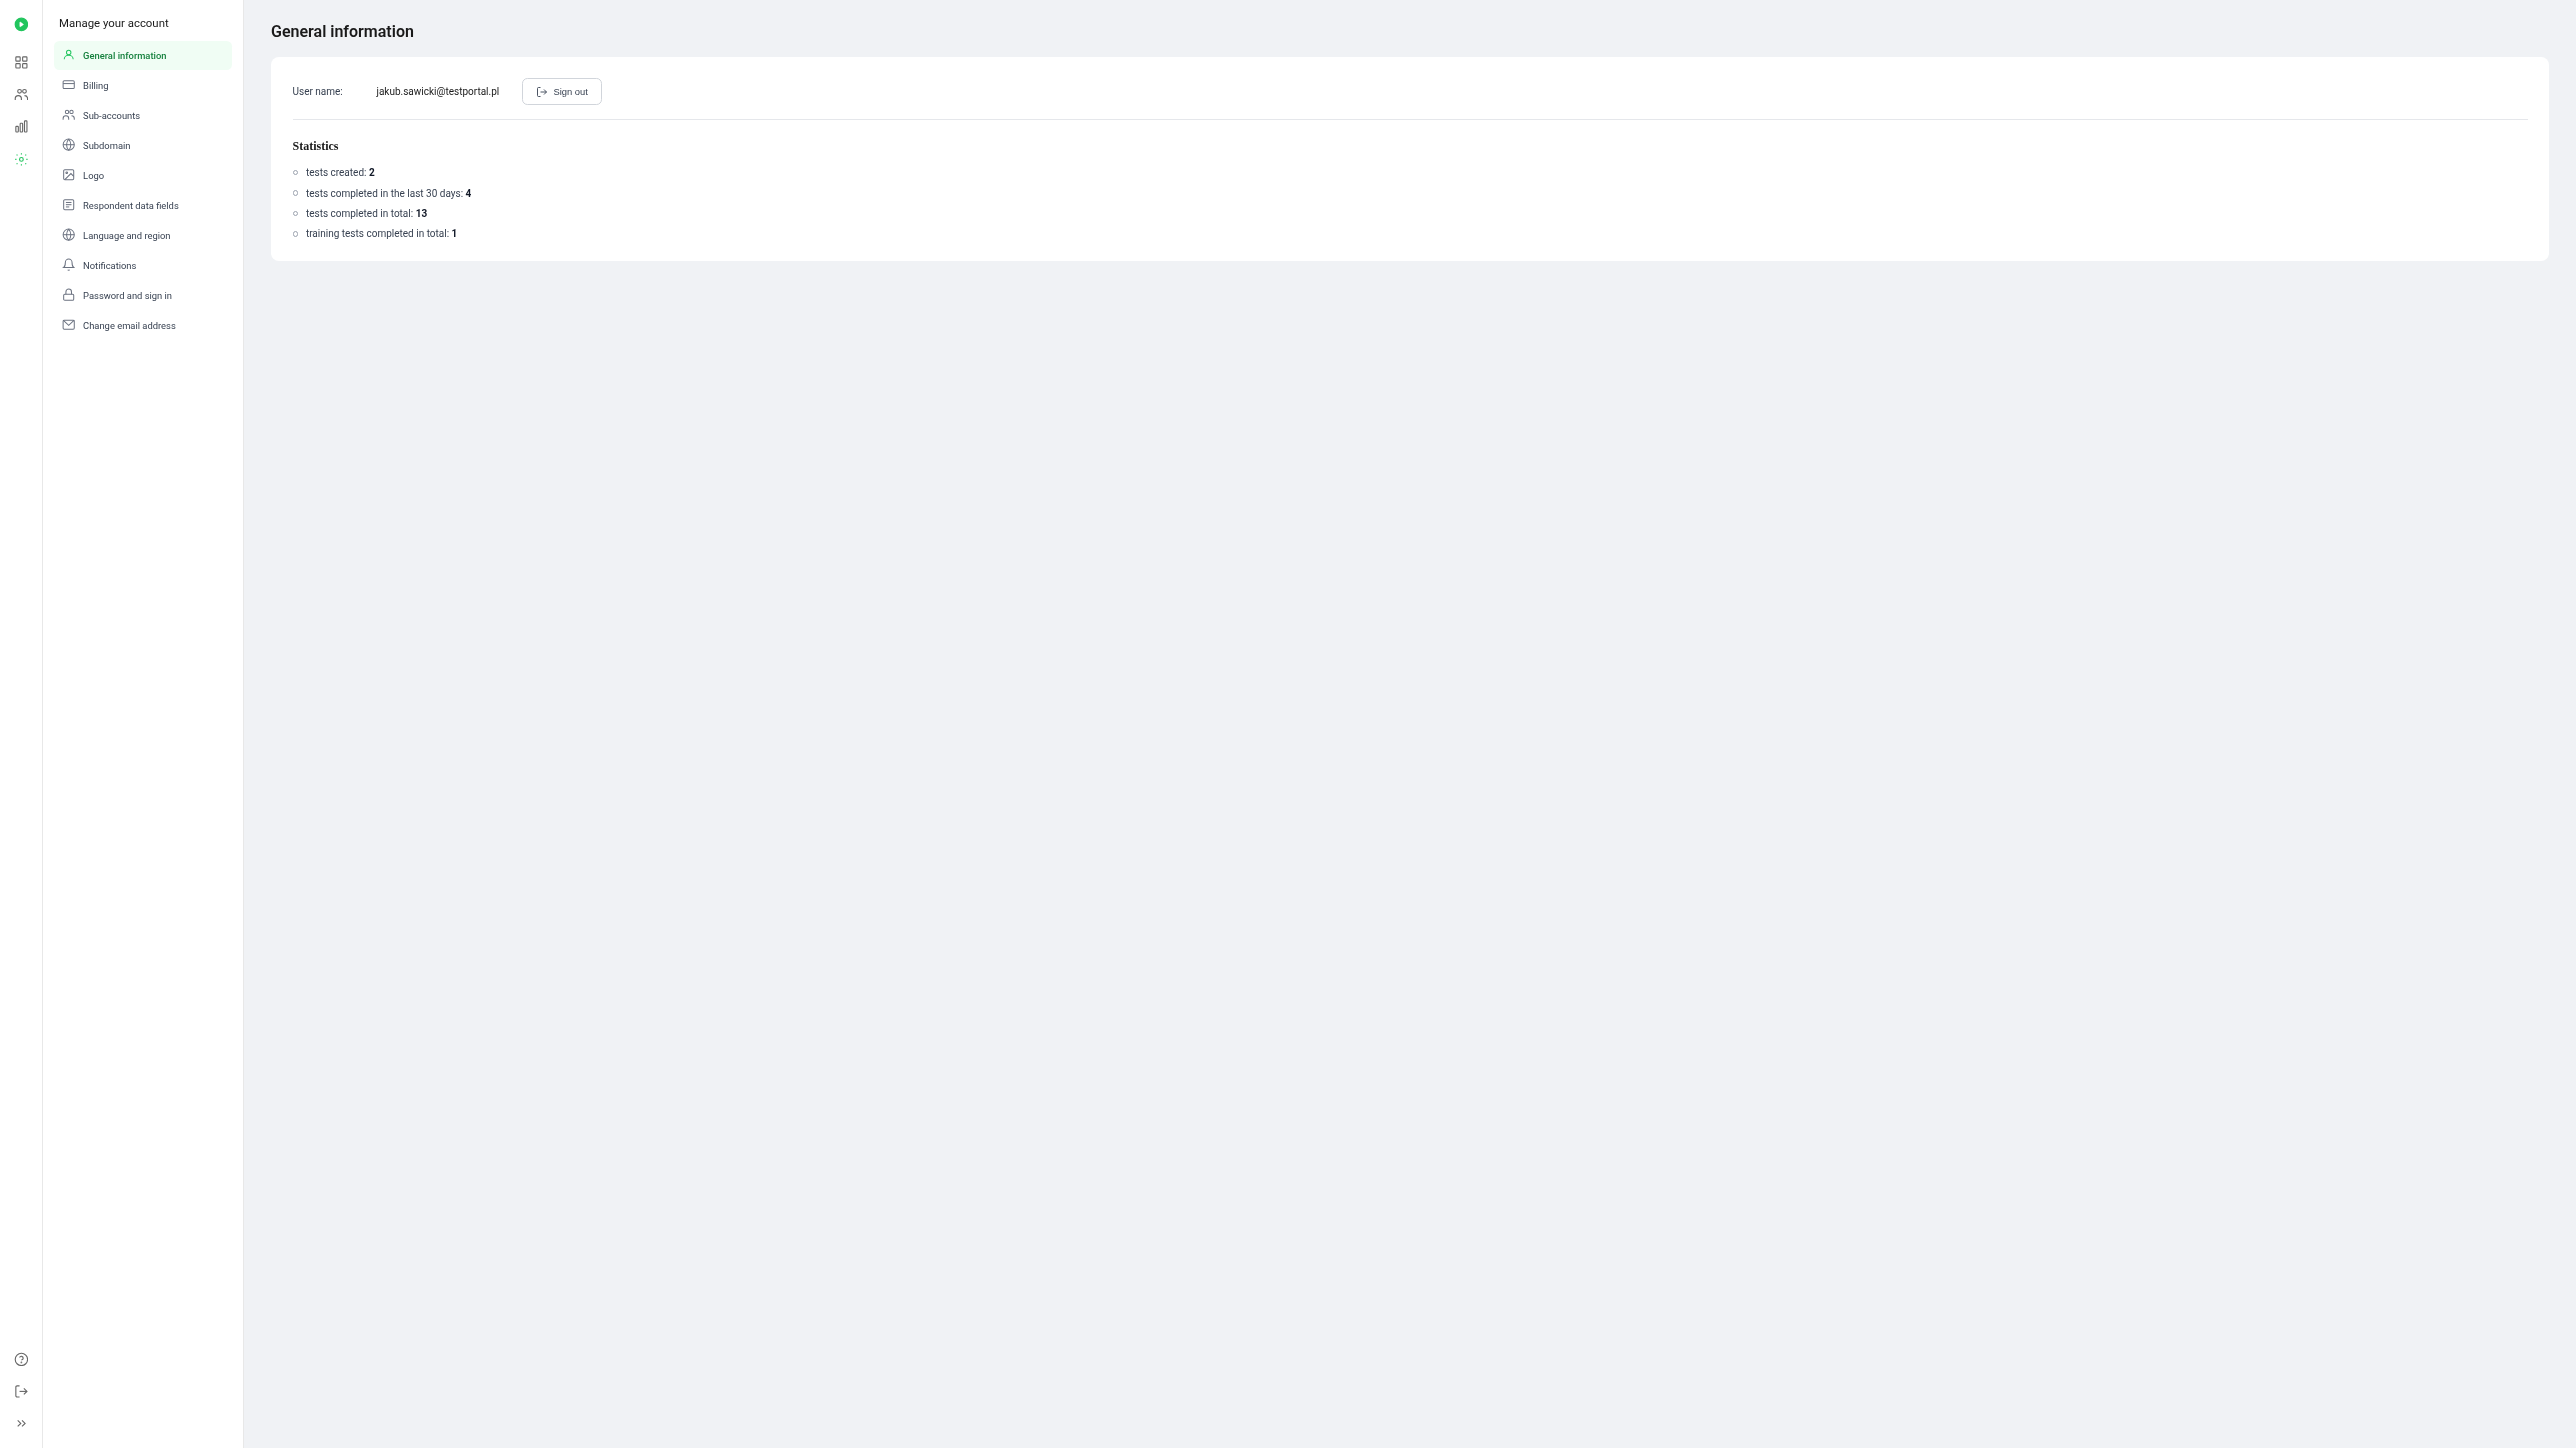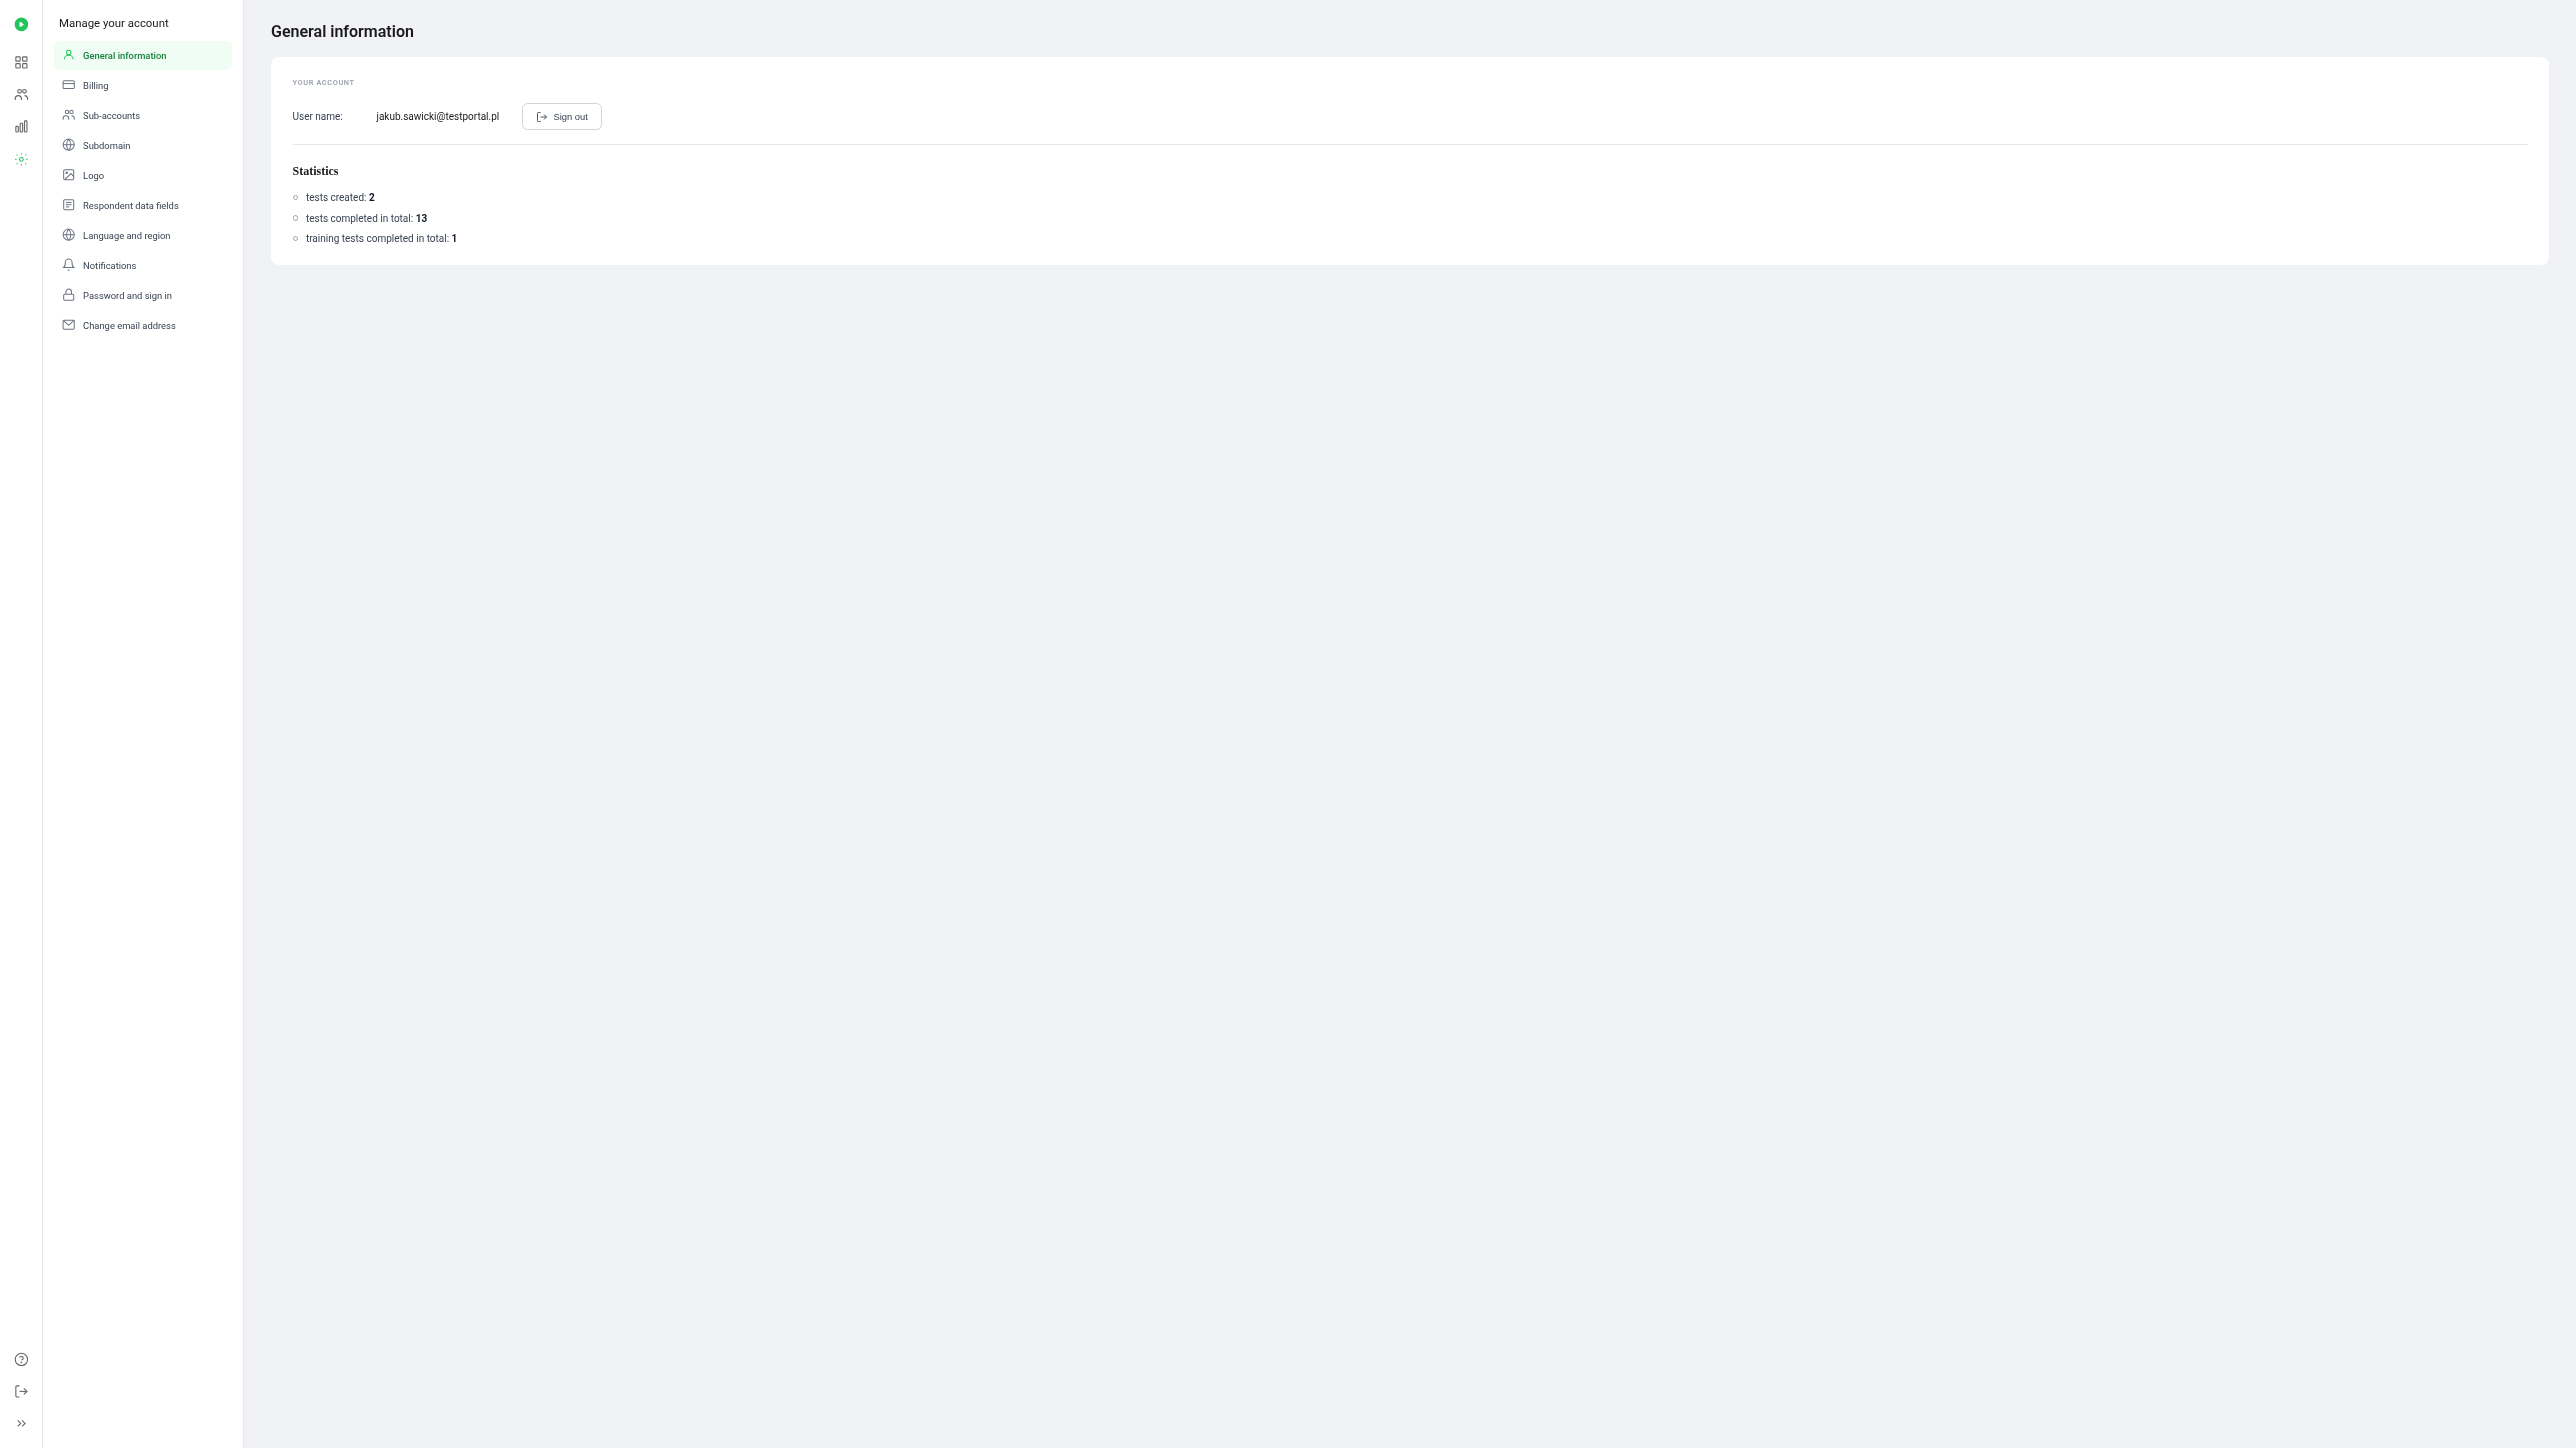--- a/index.html
+++ b/index.html
@@ -338,21 +338,20 @@
           </svg></span>
     <span>Change email address</span>
   </div>
     </nav>
 </div>
 
 <div class="main">
   <h1 class="page-title">General information</h1>
 
   <div class="card">
-    <div class="section-label">YOUR ACCOUNT</div>
 
     <div class="account-row">
       <span class="account-label">User name:</span>
       <span class="account-value">jakub.sawicki@testportal.pl</span>
       <button class="sign-out-btn">
         <svg viewBox="0 0 24 24" fill="none" stroke="currentColor" stroke-width="1.8">
           <path d="M9 21H5a2 2 0 01-2-2V5a2 2 0 012-2h4"></path>
           <polyline points="16 17 21 12 16 7"></polyline>
           <line x1="21" y1="12" x2="9" y2="12"></line>
         </svg>
@@ -365,20 +364,24 @@
 
     <h2 class="stats-title">Statistics</h2>
 
     <ul class="stats-list" id="stats-list">
     <li>
     <span class="bullet"></span>
     <span>tests created: <span class="stat-bold">2</span></span>
   </li>
         <li>
     <span class="bullet"></span>
+    <span>tests completed in the last 30 days: <span class="stat-bold">4</span></span>
+  </li>
+        <li>
+    <span class="bullet"></span>
     <span>tests completed in total: <span class="stat-bold">13</span></span>
   </li>
         <li>
     <span class="bullet"></span>
     <span>training tests completed in total: <span class="stat-bold">1</span></span>
   </li>
       </ul>
   </div>
 </div>
 

